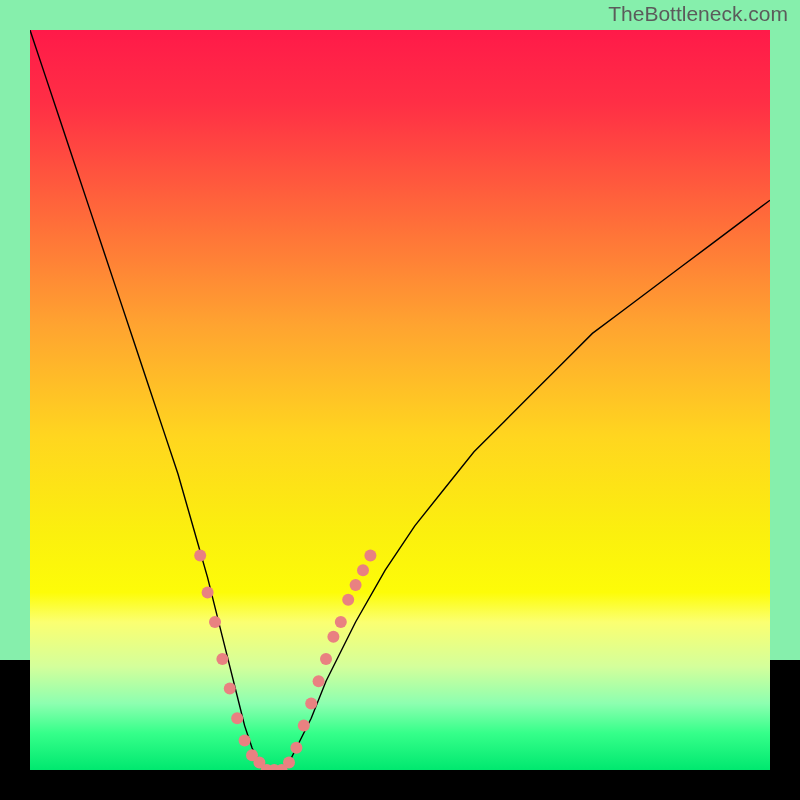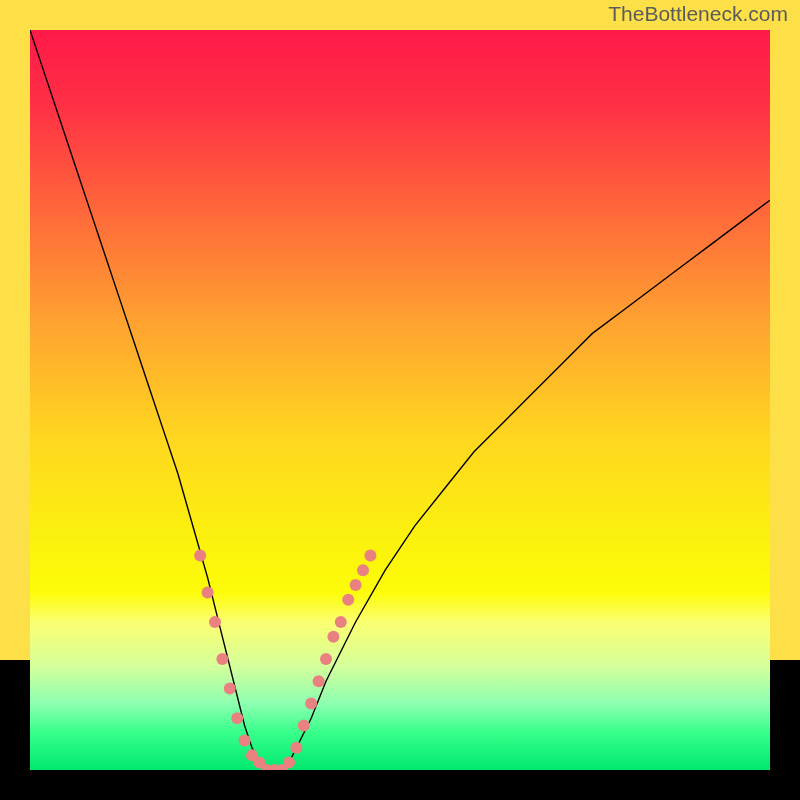--- a/index.html
+++ b/index.html
@@ -8,21 +8,21 @@
     width: 800px;
     height: 800px;
     background: #000;
     overflow: hidden;
     font-family: Arial, Helvetica, sans-serif;
   }
   .frame {
     position: relative;
     width: 800px;
     height: 660px;
-    background: #fde047;
+    background: #86efac;
   }
   .watermark {
     position: absolute;
     top: 2px;
     right: 12px;
     color: #5b5b5b;
     font-size: 21px;
     font-weight: 500;
     letter-spacing: 0px;
     z-index: 10;

